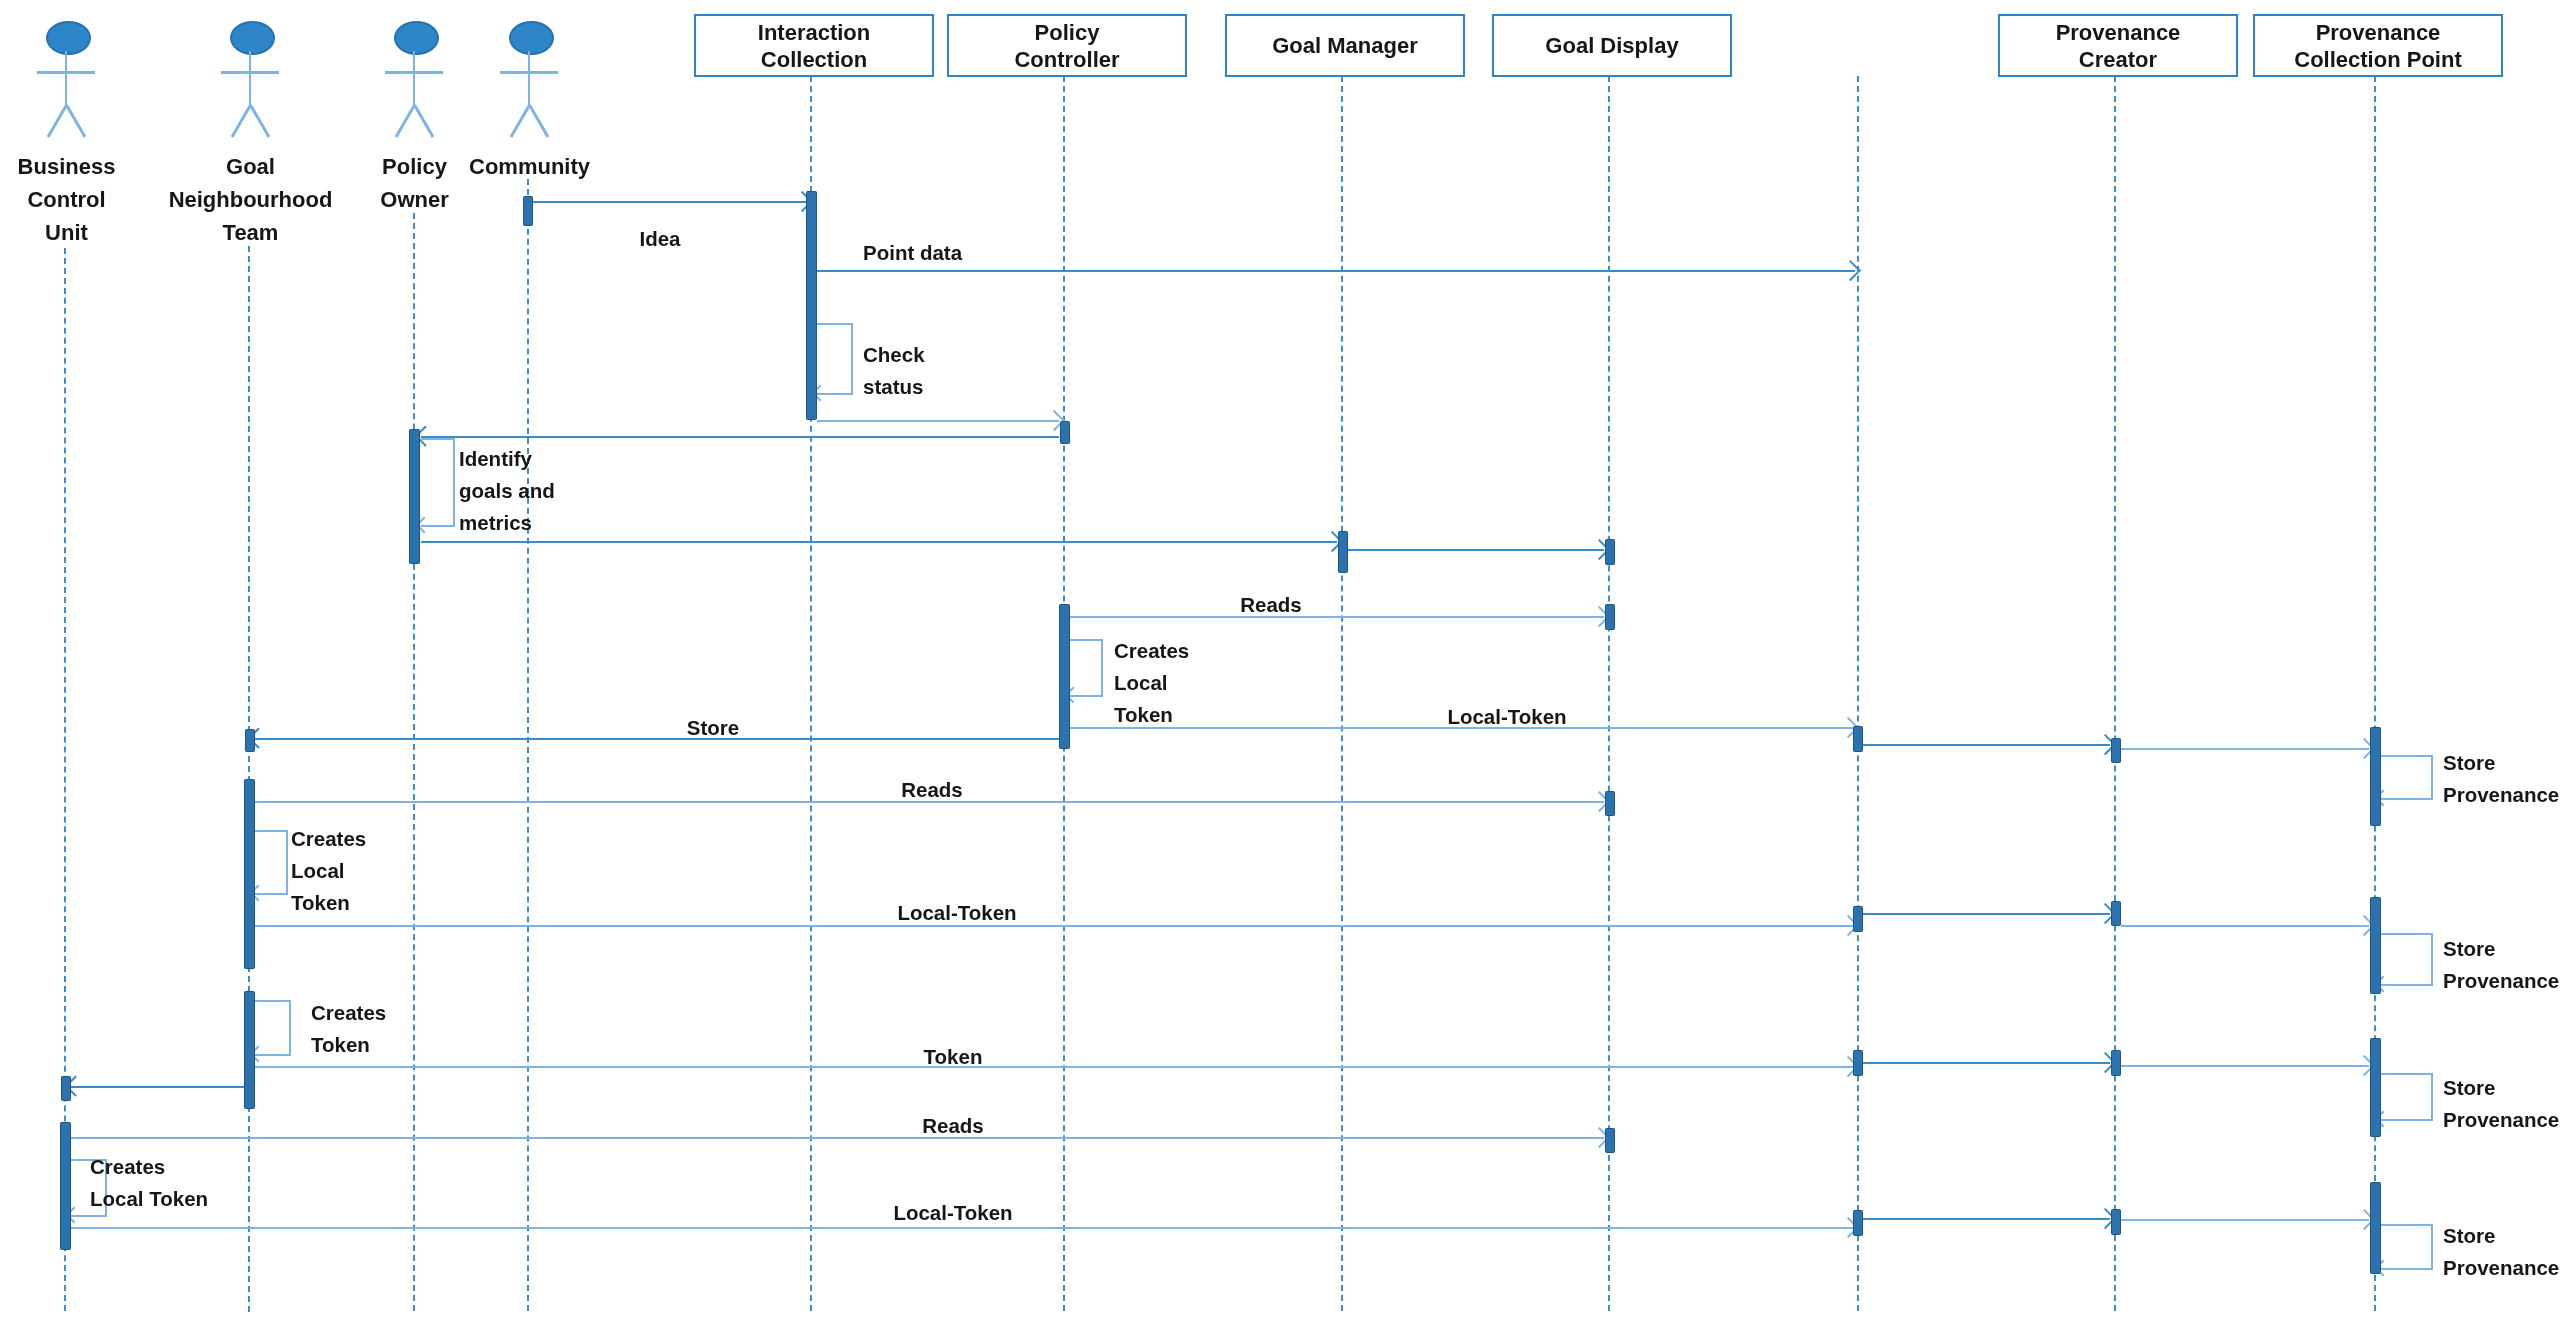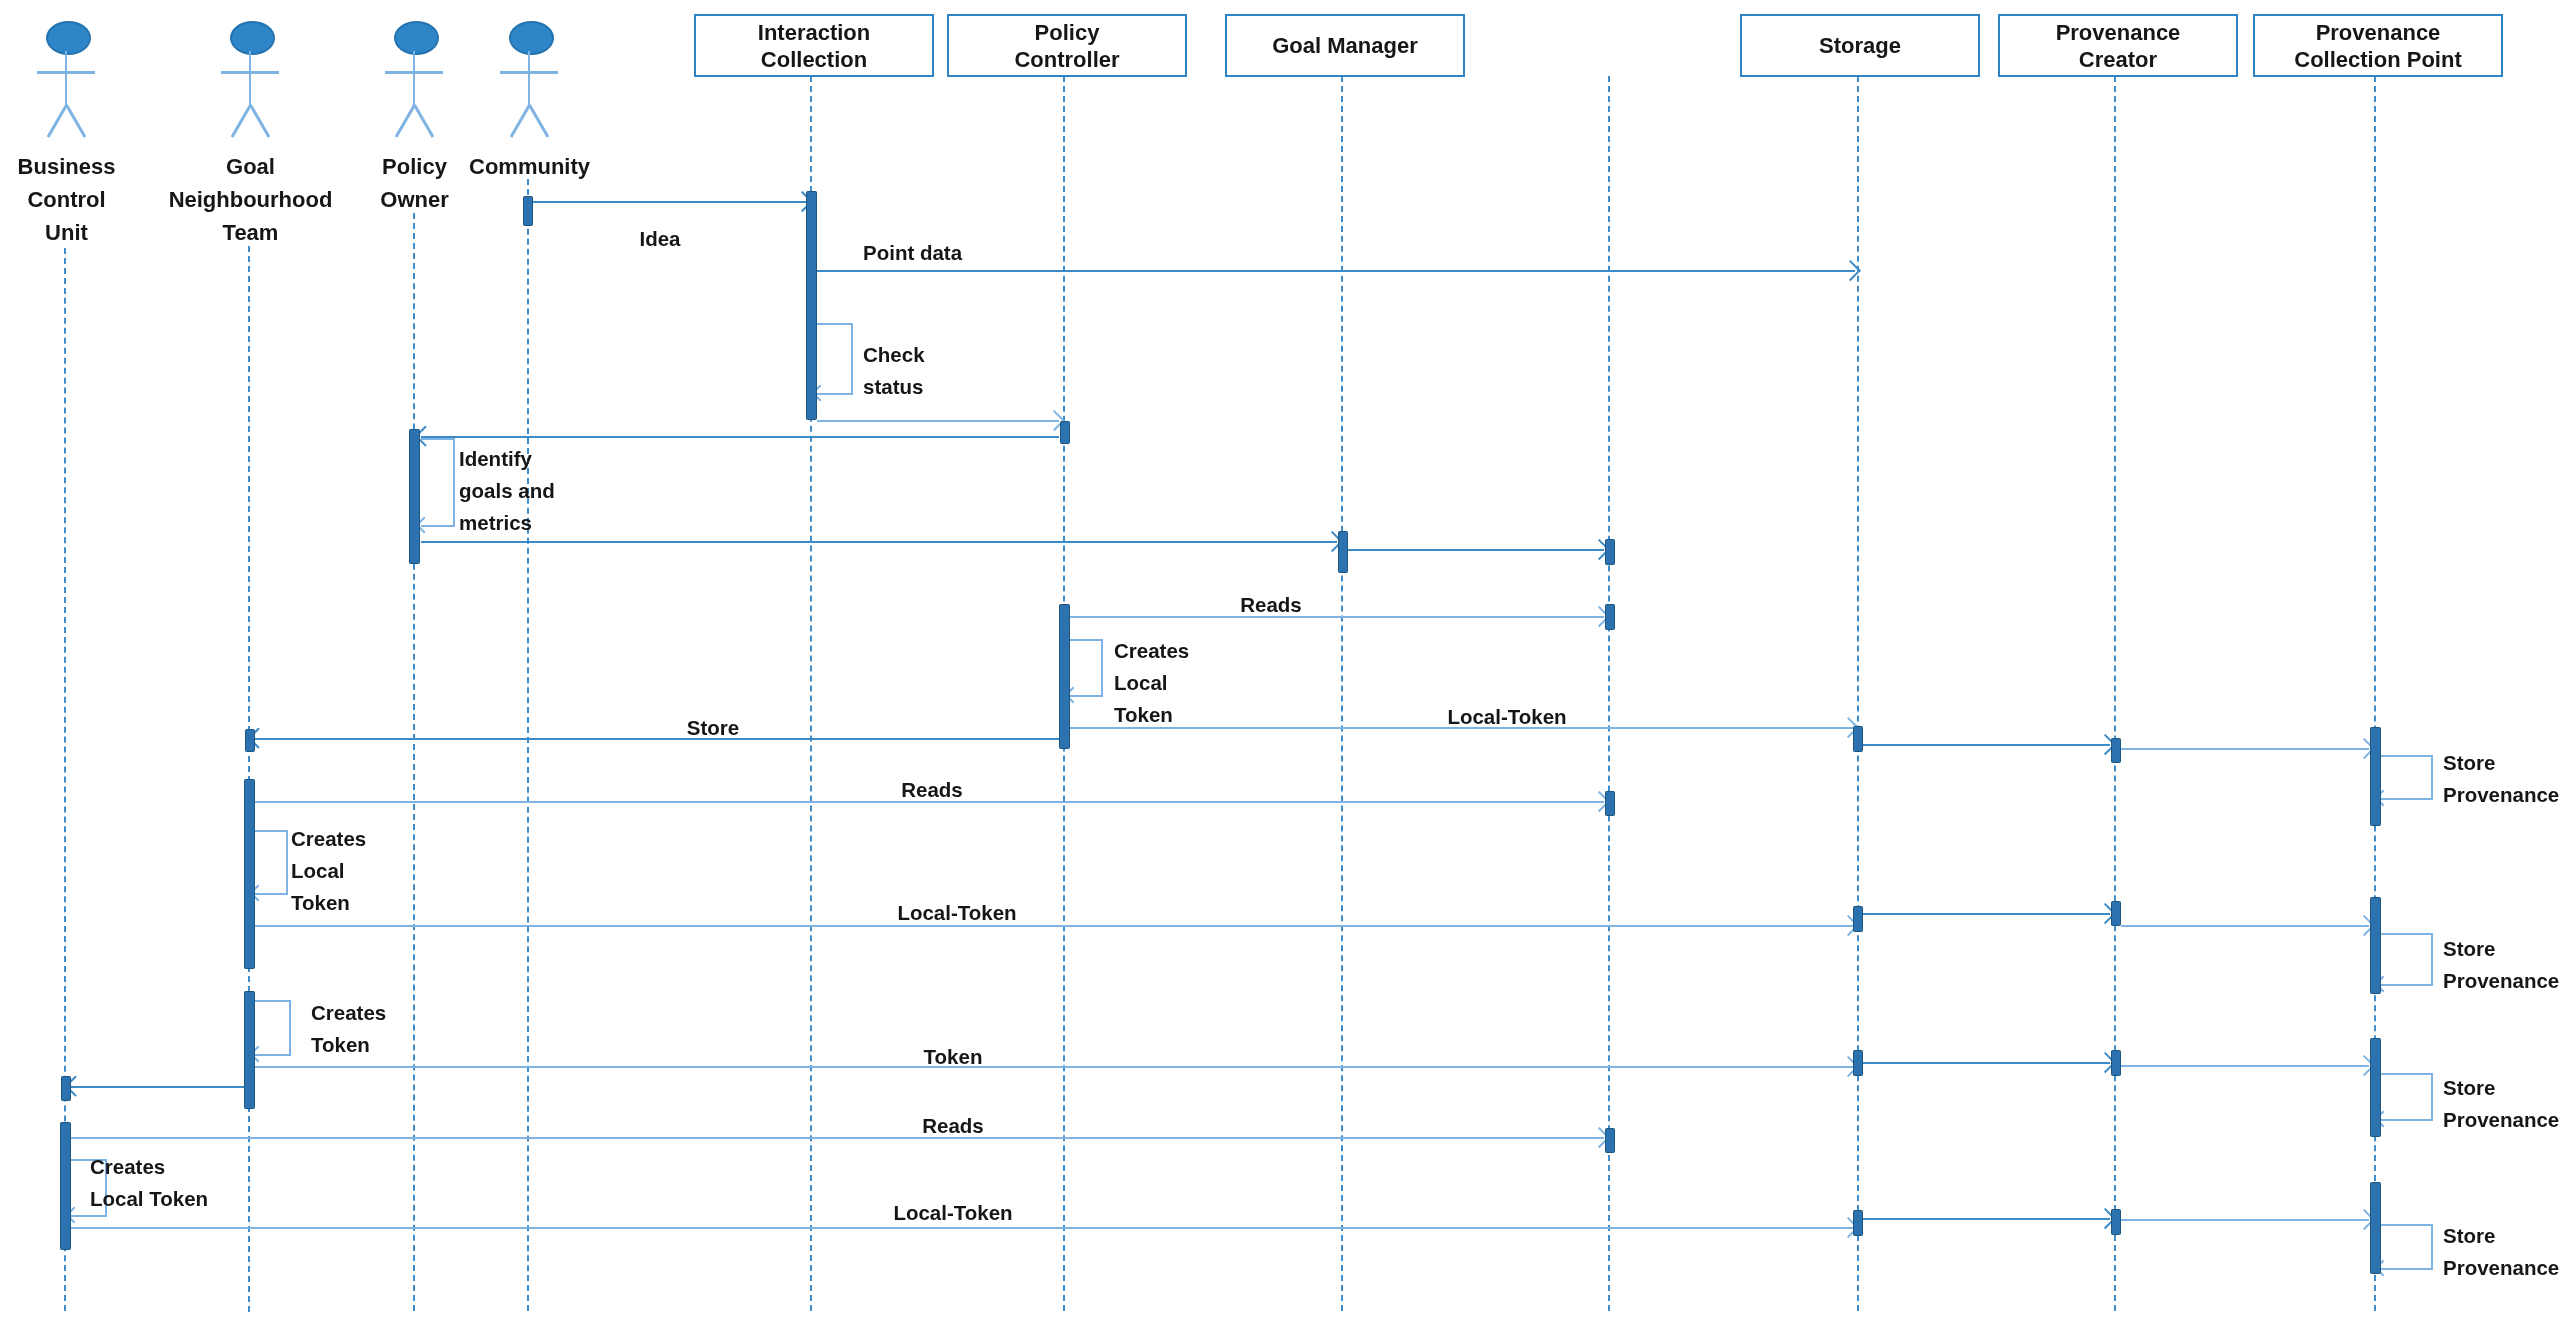--- a/index.html
+++ b/index.html
@@ -257,20 +257,20 @@
     <span class="leg l"></span>
     <span class="leg r"></span>
     <div class="alabel">Community</div>
   </div>
 
   <div class="cbox" style="left:694px;width:236px">Interaction
 Collection</div>
   <div class="cbox" style="left:947px;width:236px">Policy
 Controller</div>
   <div class="cbox" style="left:1225px;width:236px">Goal Manager</div>
-  <div class="cbox" style="left:1740px;width:236px">Storage</div>
+  <div class="cbox" style="left:1492px;width:236px">Goal Display</div>
   <div class="cbox" style="left:1998px;width:236px">Provenance
 Creator</div>
   <div class="cbox" style="left:2253px;width:246px">Provenance
 Collection Point</div>
 
 </div>
 
 
 </body></html>

